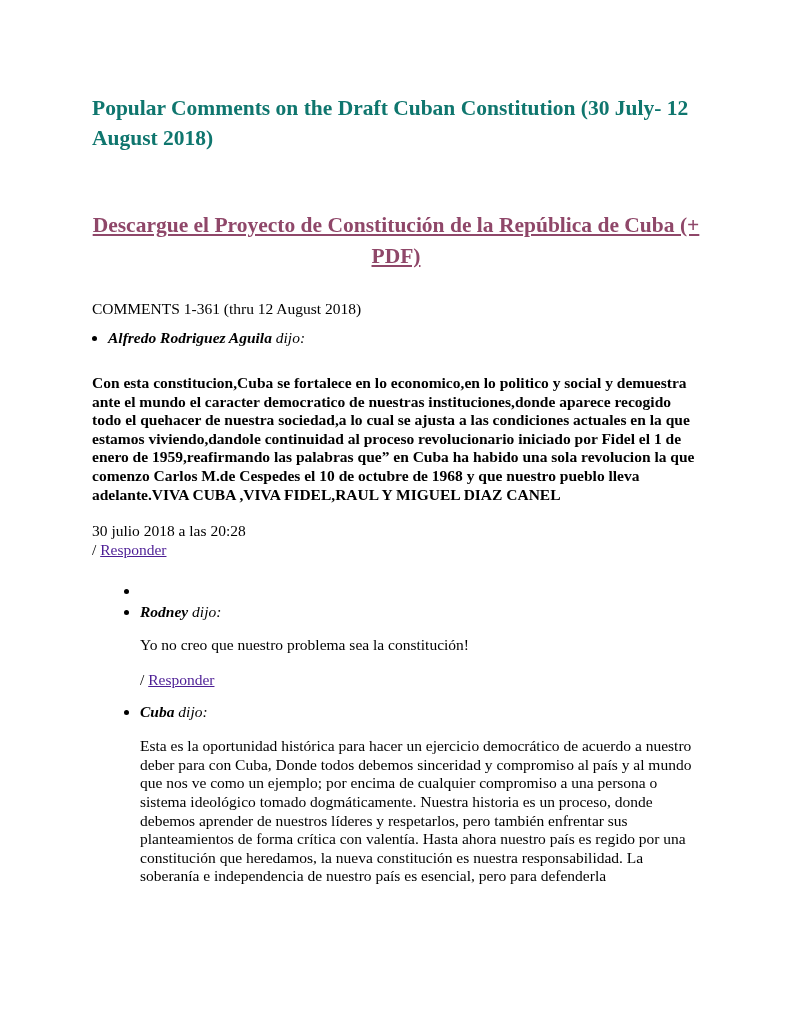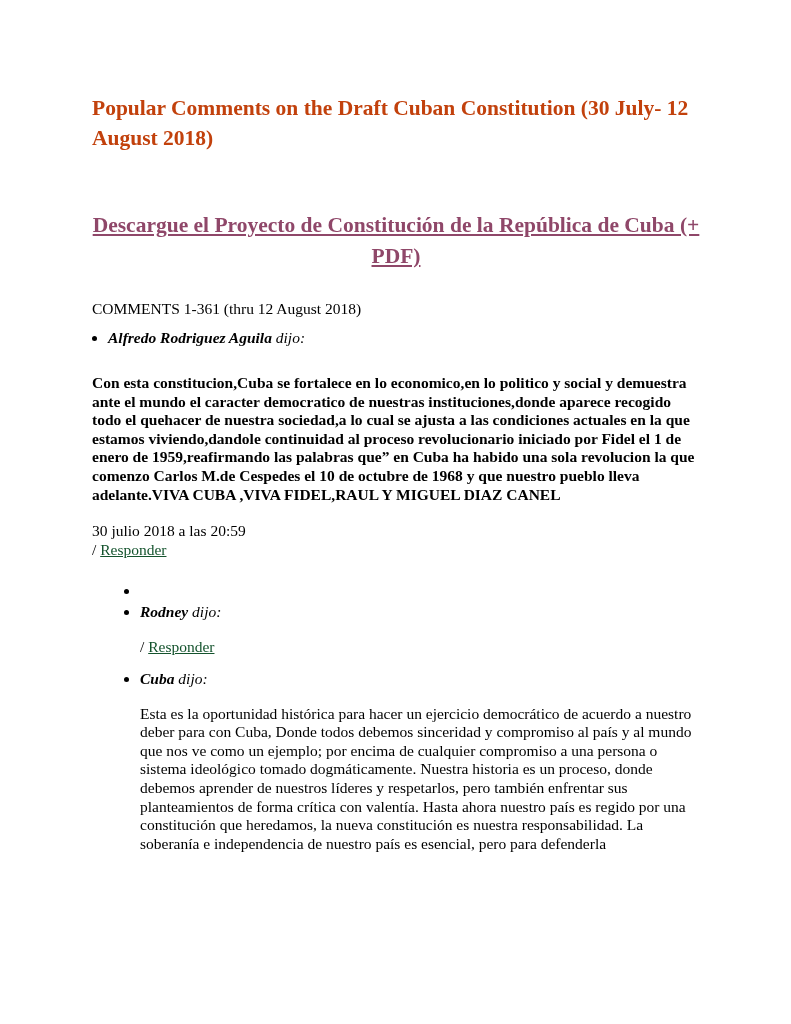--- a/index.html
+++ b/index.html
@@ -15,21 +15,21 @@
   .content {
     padding: 93px 91px 0 92px;
     width: 608px;
     box-sizing: content-box;
   }
   h1.doc-title {
     margin: 0;
     font-size: 21.5px;
     line-height: 30px;
     font-weight: bold;
-    color: #c2410c;
+    color: #0f766e;
   }
   h2.download-heading {
     margin: 57px 0 0 0;
     font-size: 21.5px;
     line-height: 31px;
     font-weight: bold;
     text-align: center;
   }
   h2.download-heading a {
     color: #8F4769;
@@ -71,21 +71,21 @@
   .nested p {
     font-size: 15.5px;
     line-height: 18.6px;
   }
   .nested .nested-body  { margin: 14px 0 0 0; }
   .nested .nested-date  { margin: 17px 0 0 0; }
   .nested .nested-reply { margin: 16px 0 0 0; }
   ul.jean-list { margin-top: 12px; }
   .nested .jean-body { margin: 15px 0 0 0; }
   a.reply-link {
-    color: #14532d;
+    color: #4c1d95;
     text-decoration: underline;
   }
   .empty-item { list-style: disc outside; }
 </style>
 </head>
 <body>
 
 <div class="page">
   <div class="content">
 
@@ -94,28 +94,29 @@
     <h2 class="download-heading"><a href="#">Descargue el Proyecto de Constitución de la República de Cuba (+ PDF)</a></h2>
 
     <p class="comments-line">COMMENTS 1-361 (thru 12 August 2018)</p>
 
     <ul class="lvl1">
       <li><span class="author">Alfredo Rodriguez Aguila</span> <span class="said">dijo:</span></li>
     </ul>
 
     <p class="body-text">Con esta constitucion,Cuba se fortalece en lo economico,en lo politico y social y demuestra ante el mundo el caracter democratico de nuestras instituciones,donde aparece recogido todo el quehacer de nuestra sociedad,a lo cual se ajusta a las condiciones actuales en la que estamos viviendo,dandole continuidad al proceso revolucionario iniciado por Fidel el 1 de enero de 1959,reafirmando las palabras que” en Cuba ha habido una sola revolucion la que comenzo Carlos M.de Cespedes el 10 de octubre de 1968 y que nuestro pueblo lleva adelante.VIVA CUBA ,VIVA FIDEL,RAUL Y MIGUEL DIAZ CANEL</p>
 
-    <p class="meta-block"><span>30 julio 2018 a las 20:59</span><br><span>/</span> <a href="#" class="reply-link">Responder</a></p>
+    <p class="meta-block"><span>30 julio 2018 a las 20:28</span><br><span>/</span> <a href="#" class="reply-link">Responder</a></p>
 
     <ul class="lvl2">
       <li class="empty-item">&nbsp;</li>
       <li><span class="author">Rodney</span> <span class="said">dijo:</span></li>
     </ul>
 
     <div class="nested">
+      <p class="nested-body">Yo no creo que nuestro problema sea la constitución!</p>
       <p class="nested-reply"><span>/</span> <a href="#" class="reply-link">Responder</a></p>
     </div>
 
     <ul class="lvl2 jean-list">
       <li><span class="author">Cuba</span> <span class="said">dijo:</span></li>
     </ul>
 
     <div class="nested">
       <p class="jean-body">Esta es la oportunidad histórica para hacer un ejercicio democrático de acuerdo a nuestro deber para con Cuba, Donde todos debemos sinceridad y compromiso al país y al mundo que nos ve como un ejemplo; por encima de cualquier compromiso a una persona o sistema ideológico tomado dogmáticamente. Nuestra historia es un proceso, donde debemos aprender de nuestros líderes y respetarlos, pero también enfrentar sus planteamientos de forma crítica con valentía. Hasta ahora nuestro país es regido por una constitución que heredamos, la nueva constitución es nuestra responsabilidad. La soberanía e independencia de nuestro país es esencial, pero para defenderla</p>
     </div>

